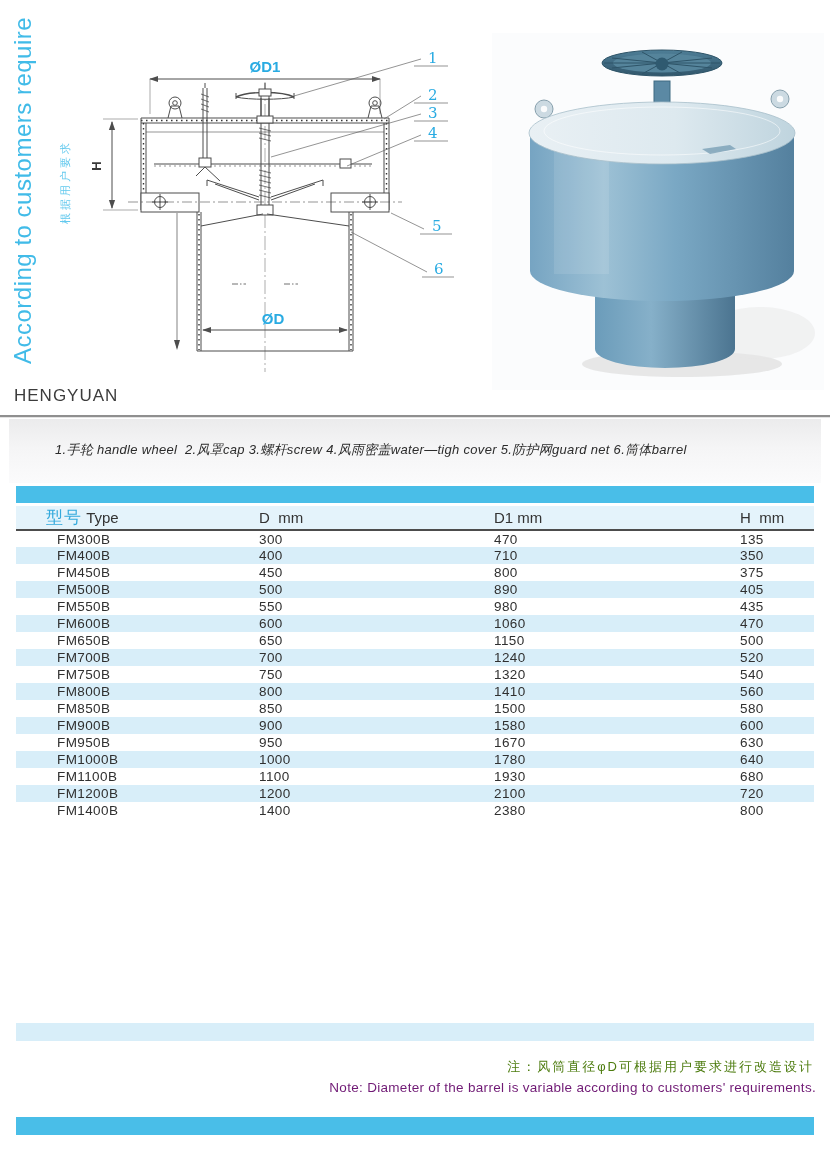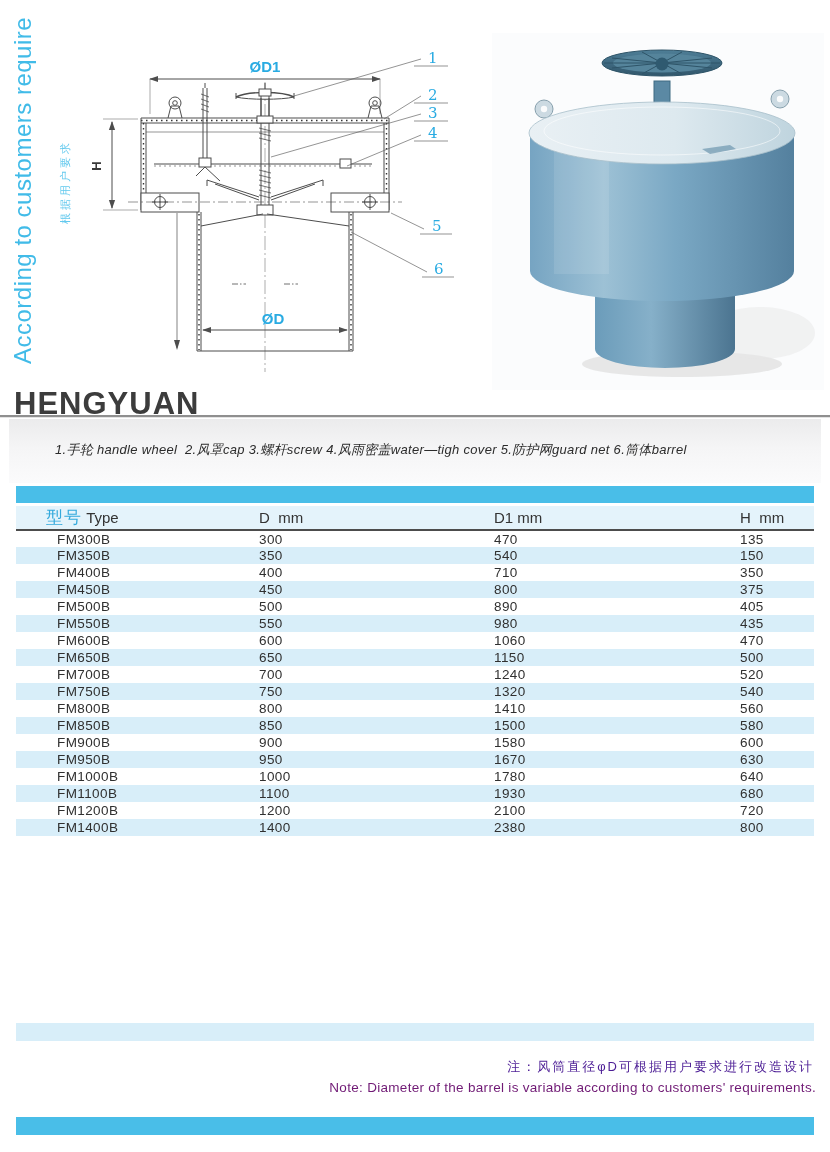--- a/index.html
+++ b/index.html
@@ -20,21 +20,21 @@
     position:absolute; left:58px; top:224px; width:104px; height:15px;
     transform:rotate(-90deg); transform-origin:0 0;
     font-size:11px; line-height:15px; color:#63c9ee; letter-spacing:3px;
     white-space:nowrap;
   }
   svg.drawing { position:absolute; left:30px; top:30px; }
   svg.photo { position:absolute; left:492px; top:33px; }
 
   .brand {
     position:absolute; left:14px; top:386px;
-    font-size:31px; font-weight:700; letter-spacing:1px; color:#3c3c3c;
+    font-size:17px; font-weight:400; letter-spacing:1px; color:#3c3c3c;
   }
   .brand-rule {
     position:absolute; left:0; top:415px; width:830px; height:3px;
     border-top:2px solid #8f8f8f; border-bottom:1px solid #e3e3e3;
   }
   .parts-band {
     position:absolute; left:9px; right:9px; top:419px; height:64px;
     background:linear-gradient(180deg,#ebebec 0%, #f5f5f6 45%, #fbfbfc 100%);
   }
   .parts-text {
@@ -63,21 +63,21 @@
   table.spec tbody tr:nth-child(even) { background:#d8eef9; }
   table.spec tbody td {
     font-size:13.5px; color:#303030; letter-spacing:.4px; vertical-align:middle;
   }
   table.spec tbody td:first-child { padding-left:41px; }
   .empty-band {
     position:absolute; left:16px; width:798px; top:1023px; height:18px;
     background:#d8eef9;
   }
   .note-cn {
-    position:absolute; right:16px; top:1058px; font-size:13px; color:#4c1d95;
+    position:absolute; right:16px; top:1058px; font-size:13px; color:#4d7c0f;
     letter-spacing:2px; text-align:right;
   }
   .note-en {
     position:absolute; right:14px; top:1080px; font-size:13.5px; color:#701a75;
     letter-spacing:.3px; text-align:right;
   }
   .bottombar {
     position:absolute; left:16px; width:798px; top:1117px; height:18px;
     background:#49bee8;
   }
@@ -312,26 +312,20 @@
       </tr>
     </thead>
     <tbody>
         <tr>
           <td>FM300B</td>
           <td>300</td>
           <td>470</td>
           <td>135</td>
         </tr>
         <tr>
-          <td>FM350B</td>
-          <td>350</td>
-          <td>540</td>
-          <td>150</td>
-        </tr>
-        <tr>
           <td>FM400B</td>
           <td>400</td>
           <td>710</td>
           <td>350</td>
         </tr>
         <tr>
           <td>FM450B</td>
           <td>450</td>
           <td>800</td>
           <td>375</td>

